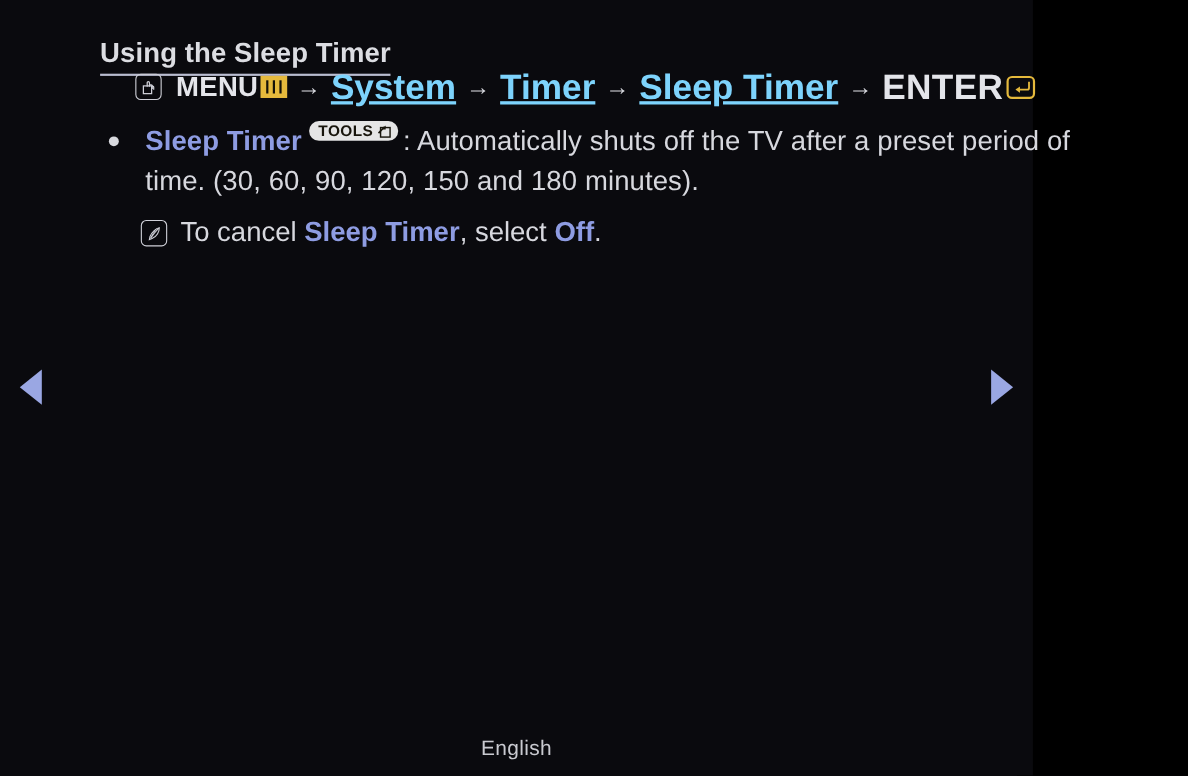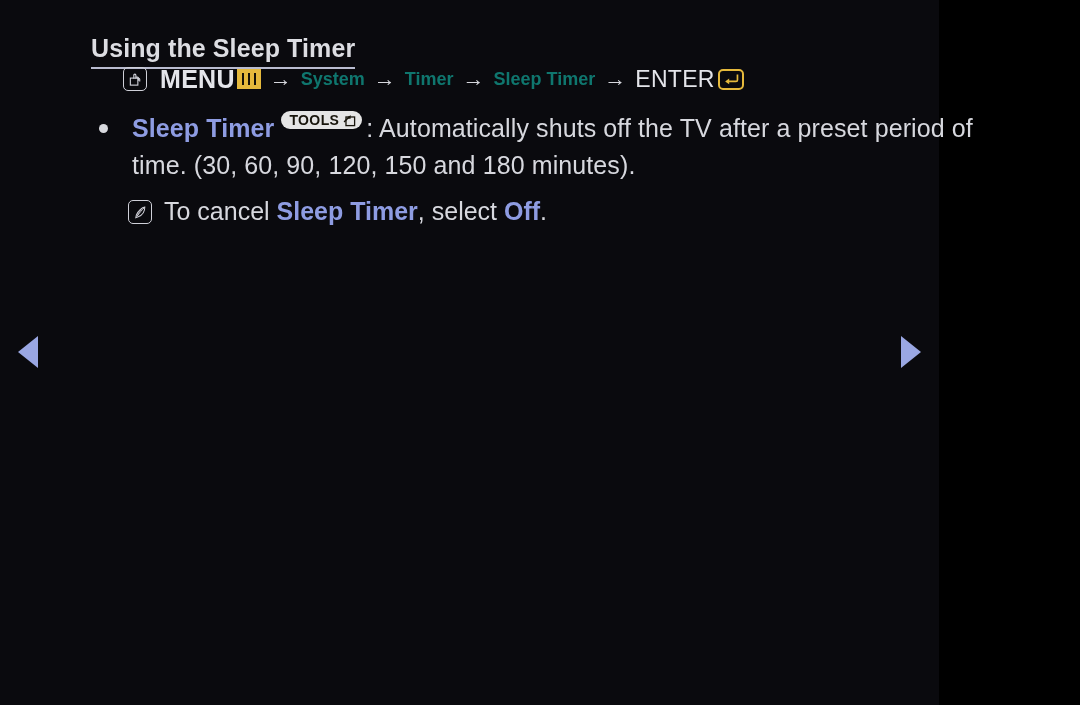--- a/index.html
+++ b/index.html
@@ -52,28 +52,29 @@
   }
   .path-seg { display: inline-flex; align-items: center; }
   .menu-word {
     color: #e4e5ea;
     font-weight: bold;
     font-size: 25px;
     letter-spacing: 0.3px;
   }
   .enter-word {
     color: #e4e5ea;
-    font-weight: normal;
-    font-size: 23px;
+    font-weight: bold;
+    font-size: 32px;
     letter-spacing: 0.3px;
   }
   .path-blue {
-    color: #0f766e;
-    font-weight: bold;
-    font-size: 18px;
+    color: #7dd3fc;
+    font-weight: bold;
+    font-size: 32px;
+    text-decoration: underline;
   }
   .arrow {
     color: #d6d7dd;
     font-size: 22px;
     margin: 0 9px;
     font-weight: normal;
   }
 
   
   .oo-icon {
@@ -318,14 +319,15 @@
       </svg>
     </span>
     <div class="note-text">
       <span>To cancel </span><span class="blue-bold">Sleep Timer</span><span>, select </span><span class="blue-bold">Off</span><span>.</span>
     </div>
   </div>
 
   <div class="nav-arrow" id="nav-prev"></div>
   <div class="nav-arrow" id="nav-next"></div>
 
+  <div id="footer-lang">English</div>
 
 </div>
 
 </body></html>

